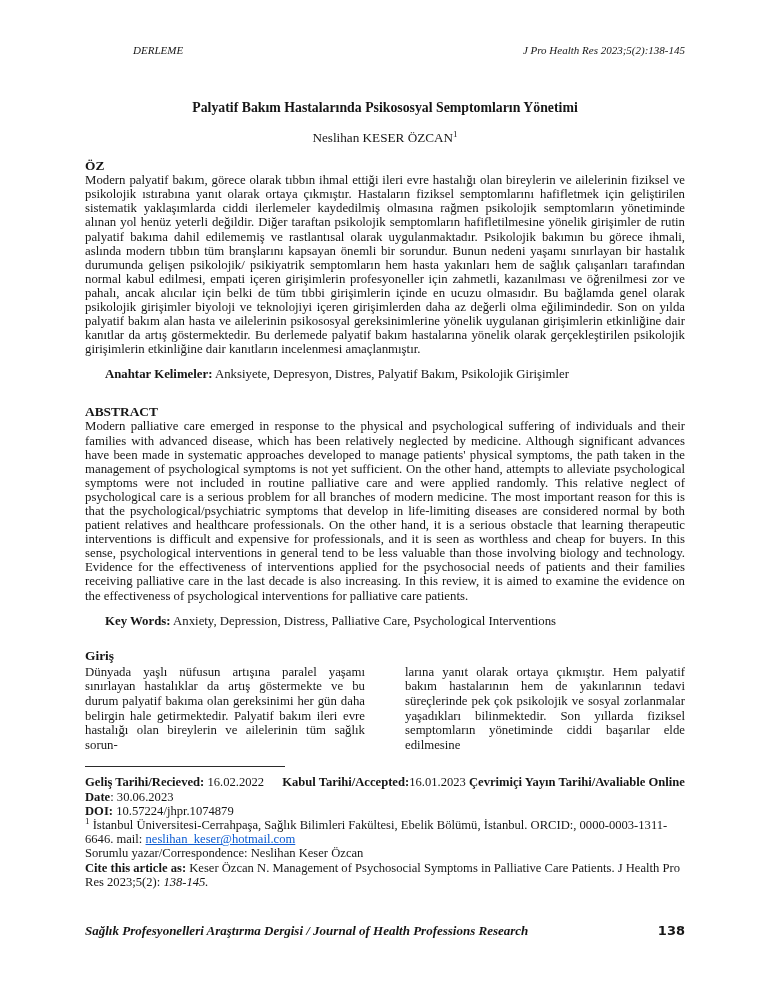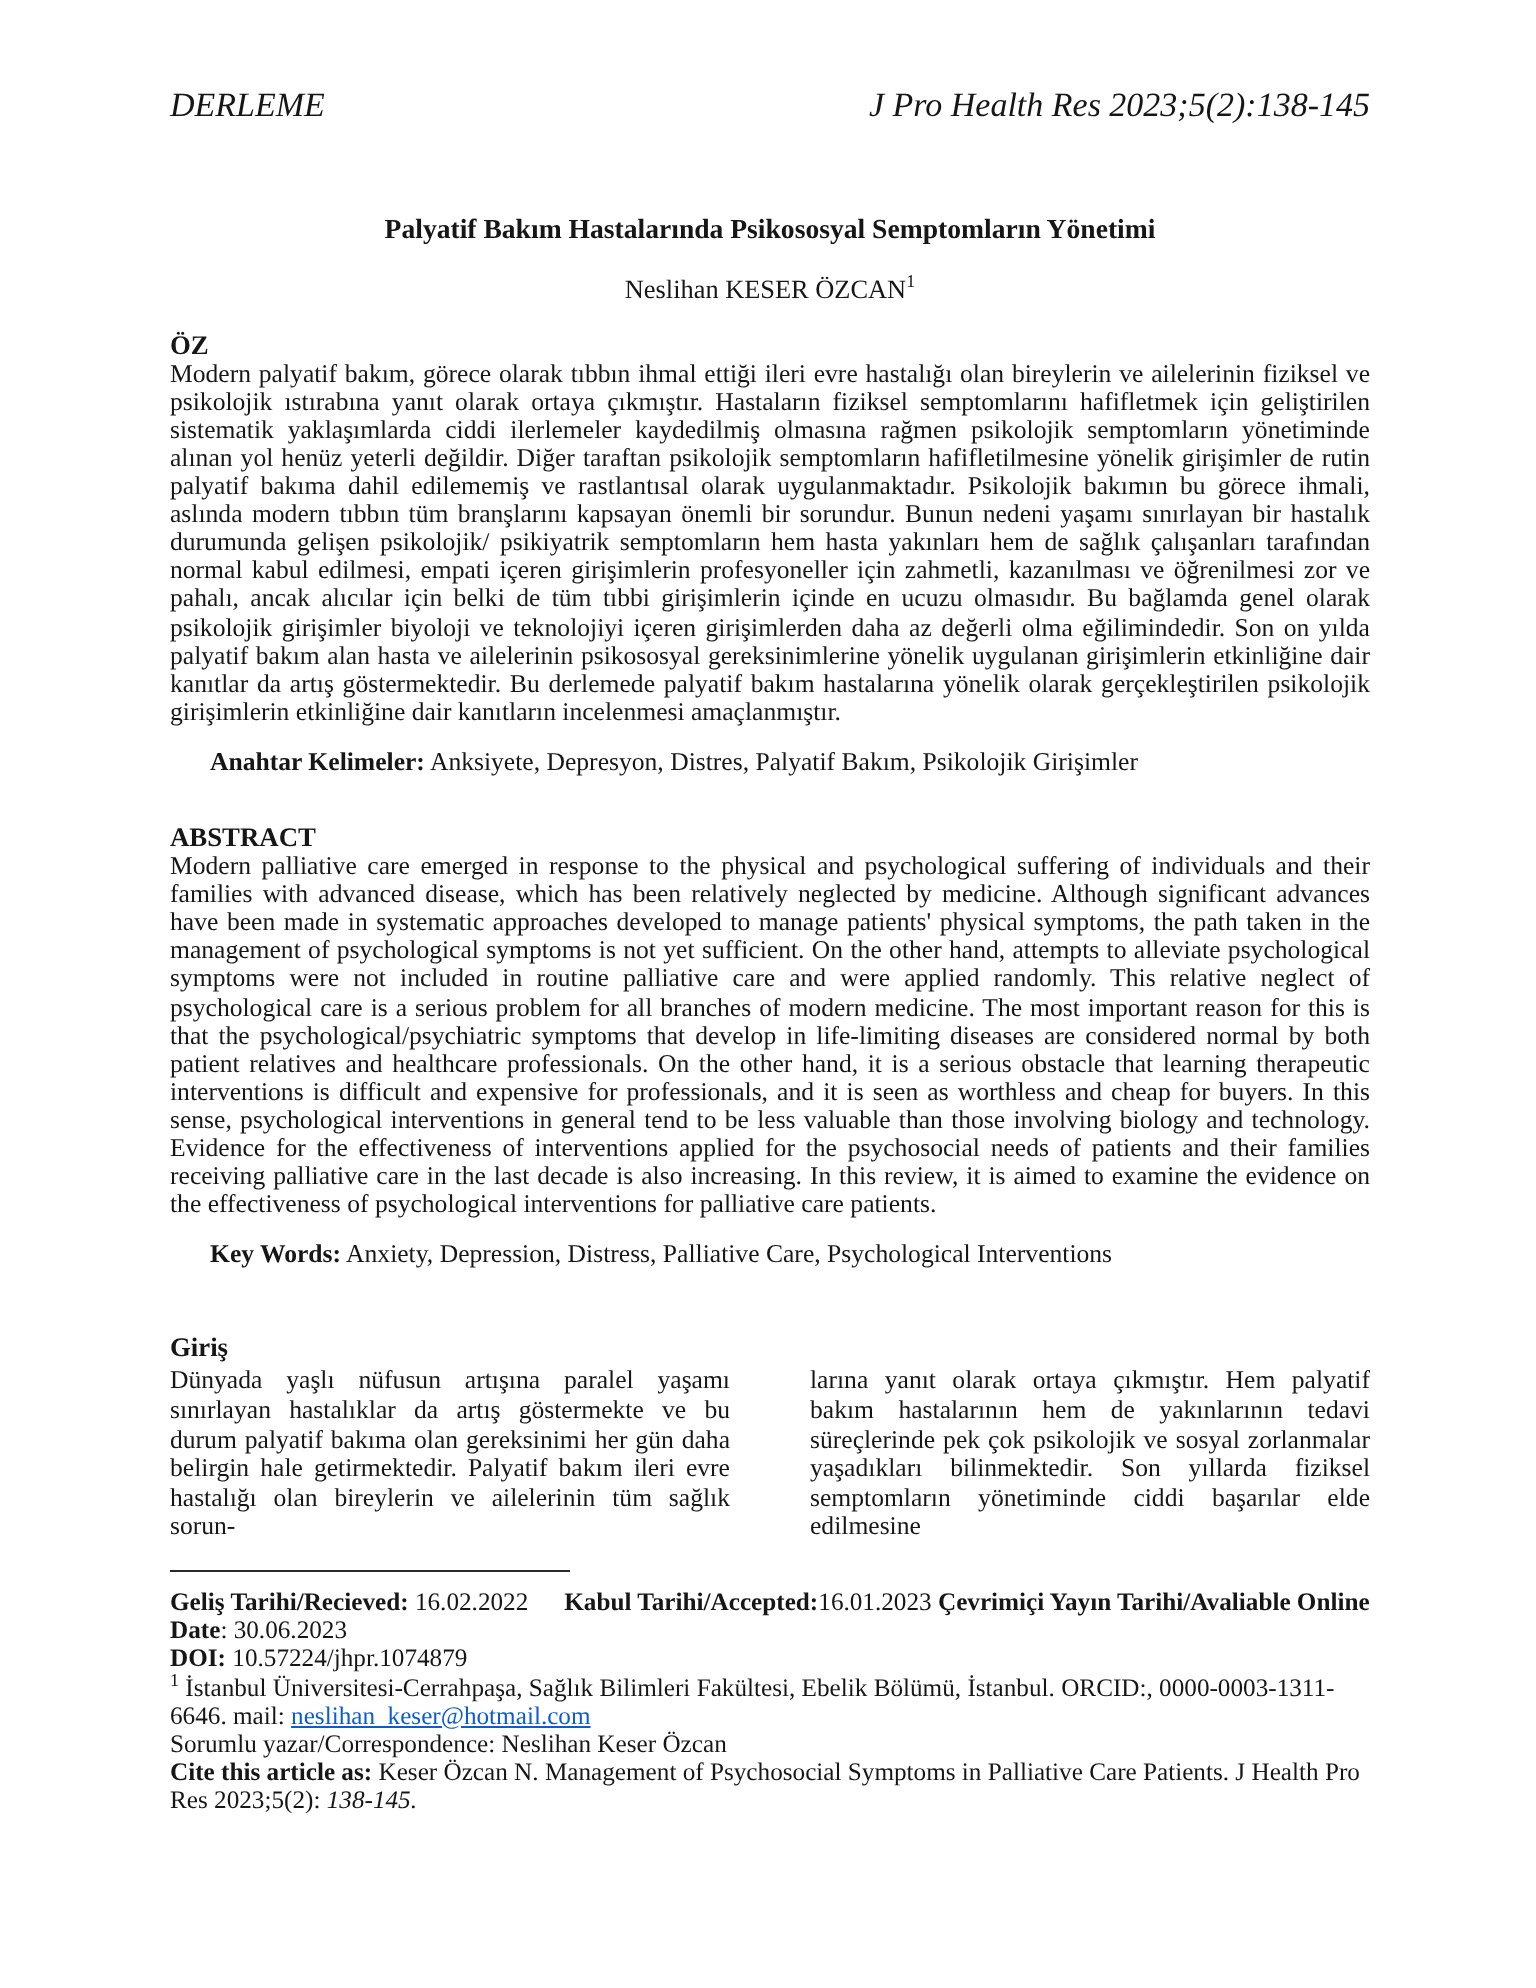--- a/index.html
+++ b/index.html
@@ -11,22 +11,23 @@
     color: #161616;
     font-family: "Liberation Serif", "DejaVu Serif", serif;
     box-sizing: border-box;
     padding: 44px 83px 0 85px;
     overflow: hidden;
   }
   .running-head {
     display: flex;
     justify-content: space-between;
     font-style: italic;
-    font-size: 17px;
+    font-size: 11px;
     line-height: 1.1;
+    margin-left: 48px;
   }
   .title-tr {
     margin-top: 44px;
     text-align: center;
     font-weight: bold;
     font-size: 13.8px;
     line-height: 1.15;
   }
   .title-en {
     margin-top: 20px;
@@ -53,21 +54,21 @@
     line-height: 14.1px;
     text-align: justify;
   }
   .keywords {
     margin-top: 11px;
     font-size: 12.8px;
     line-height: 14.1px;
   }
   .keywords b { font-weight: bold; margin-left: 20px; }
   .abstract-heading { margin-top: 23px; }
-  .intro-heading { margin-top: 32px; }
+  .intro-heading { margin-top: 20px; }
   .columns {
     display: flex;
     gap: 40px;
     margin-top: 2px;
   }
   .col {
     width: 289px;
     font-size: 12.8px;
     line-height: 14.6px;
     text-align: justify;
@@ -145,14 +146,18 @@
   <hr class="footnote-divider">
 
   <div class="footnotes">
     <div><b>Geliş Tarihi/Recieved:</b> <span>16.02.2022</span><span class="gap-spacer"></span><b>Kabul Tarihi/Accepted:</b><span>16.01.2023</span> <b>Çevrimiçi Yayın Tarihi/Avaliable Online Date</b><span>: 30.06.2023</span></div>
     <div><b>DOI:</b> <span>10.57224/jhpr.1074879</span></div>
     <div><sup>1</sup> <span>İstanbul Üniversitesi-Cerrahpaşa, Sağlık Bilimleri Fakültesi, Ebelik Bölümü, İstanbul. ORCID:, 0000-0003-1311-6646. mail:</span> <span class="email-link">neslihan_keser@hotmail.com</span></div>
     <div>Sorumlu yazar/Correspondence: Neslihan Keser Özcan</div>
     <div><b>Cite this article as:</b> <span>Keser Özcan N. Management of Psychosocial Symptoms in Palliative Care Patients. J Health Pro Res 2023;5(2):</span> <span class="cite-pages">138-145.</span></div>
   </div>
 
+  <div class="page-footer">
+    <span class="journal-name">Sağlık Profesyonelleri Araştırma Dergisi / Journal of Health Professions Research</span>
+    <span class="page-number">138</span>
+  </div>
 
 </div>
 
 </body></html>

